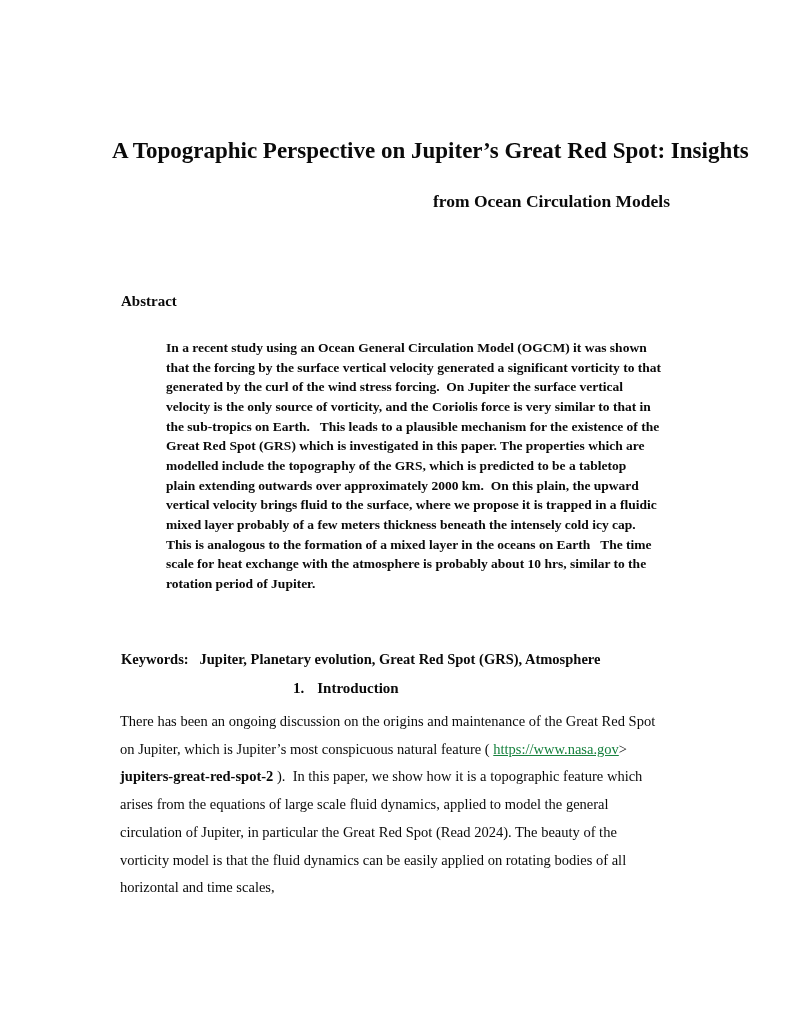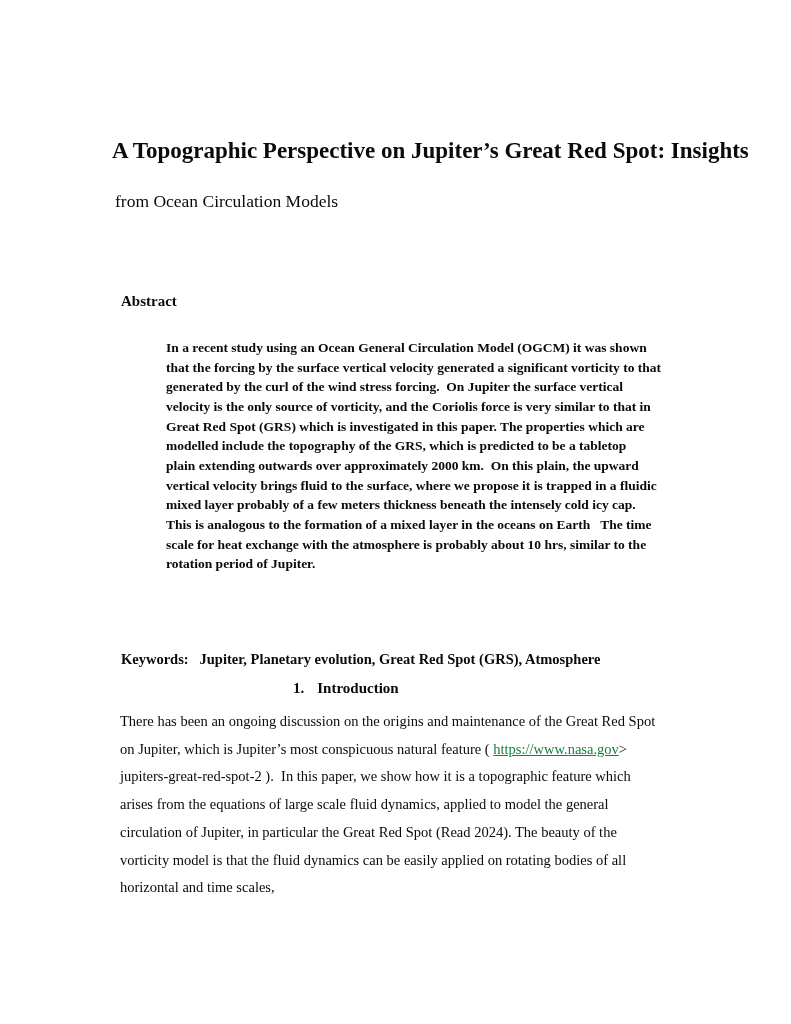--- a/index.html
+++ b/index.html
@@ -10,30 +10,30 @@
   .page {
     position: relative;
     width: 791px;
     height: 1024px;
     background: #ffffff;
     font-family: "Liberation Serif", "DejaVu Serif", serif;
     color: #0a0a0a;
     overflow: hidden;
   }
   .abs { position: absolute; }
-  .bold { font-weight: normal; text-align: right; }
+  .bold { font-weight: bold; text-align: right; }
   .title-line1 {
     left: 112px; top: 138px;
     font-size: 23px; font-weight: bold;
     white-space: pre;
   }
   .title-line2 {
     left: 115px; right: 121px; top: 191px;
-    font-size: 17.5px; font-weight: normal;
-    text-align: left;
+    font-size: 17.5px; font-weight: bold;
+    text-align: right;
     white-space: pre;
   }
   .abstract-heading {
     left: 121px; top: 293px;
     font-size: 15px; font-weight: bold;
   }
   .abstract-block {
     left: 166px; top: 338px;
     width: 506px;
     font-weight: bold;
@@ -77,20 +77,21 @@
 
   <div class="abs title-line2">from Ocean Circulation Models</div>
 
   <div class="abs abstract-heading">Abstract</div>
 
   <div class="abs abstract-block">
     <div class="line">In a recent study using an Ocean General Circulation Model (OGCM) it was shown</div>
     <div class="line">that the forcing by the surface vertical velocity generated a significant vorticity to that</div>
     <div class="line">generated by the curl of the wind stress forcing.  On Jupiter the surface vertical</div>
     <div class="line">velocity is the only source of vorticity, and the Coriolis force is very similar to that in</div>
+    <div class="line">the sub-tropics on Earth.   This leads to a plausible mechanism for the existence of the</div>
     <div class="line">Great Red Spot (GRS) which is investigated in this paper. The properties which are</div>
     <div class="line">modelled include the topography of the GRS, which is predicted to be a tabletop</div>
     <div class="line">plain extending outwards over approximately 2000 km.  On this plain, the upward</div>
     <div class="line">vertical velocity brings fluid to the surface, where we propose it is trapped in a fluidic</div>
     <div class="line">mixed layer probably of a few meters thickness beneath the intensely cold icy cap.</div>
     <div class="line">This is analogous to the formation of a mixed layer in the oceans on Earth   The time</div>
     <div class="line">scale for heat exchange with the atmosphere is probably about 10 hrs, similar to the</div>
     <div class="line">rotation period of Jupiter.</div>
   </div>
 

